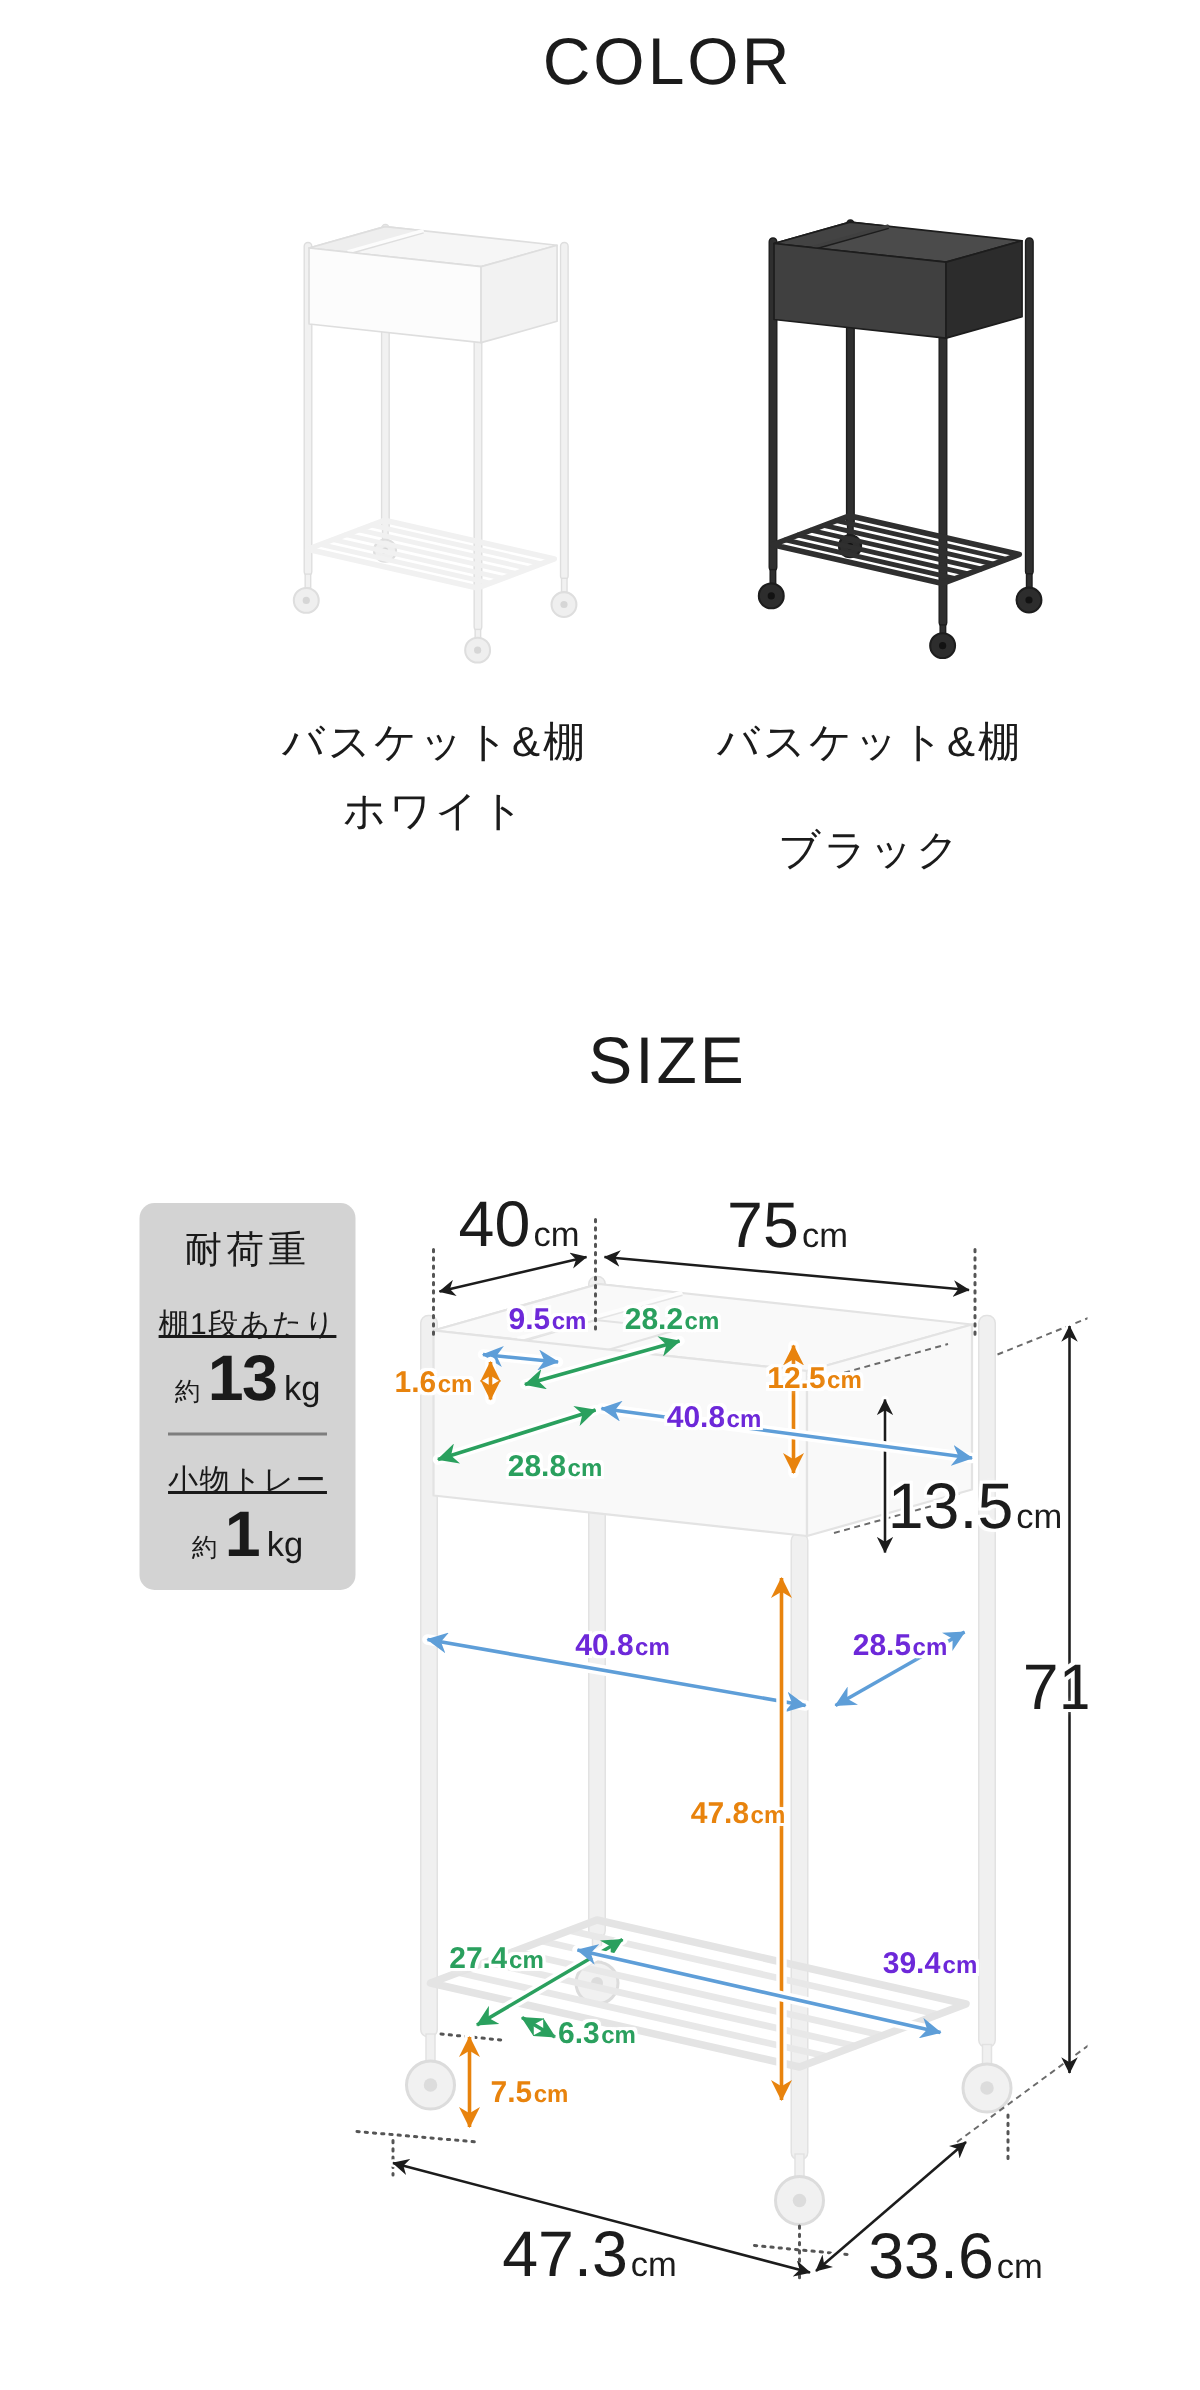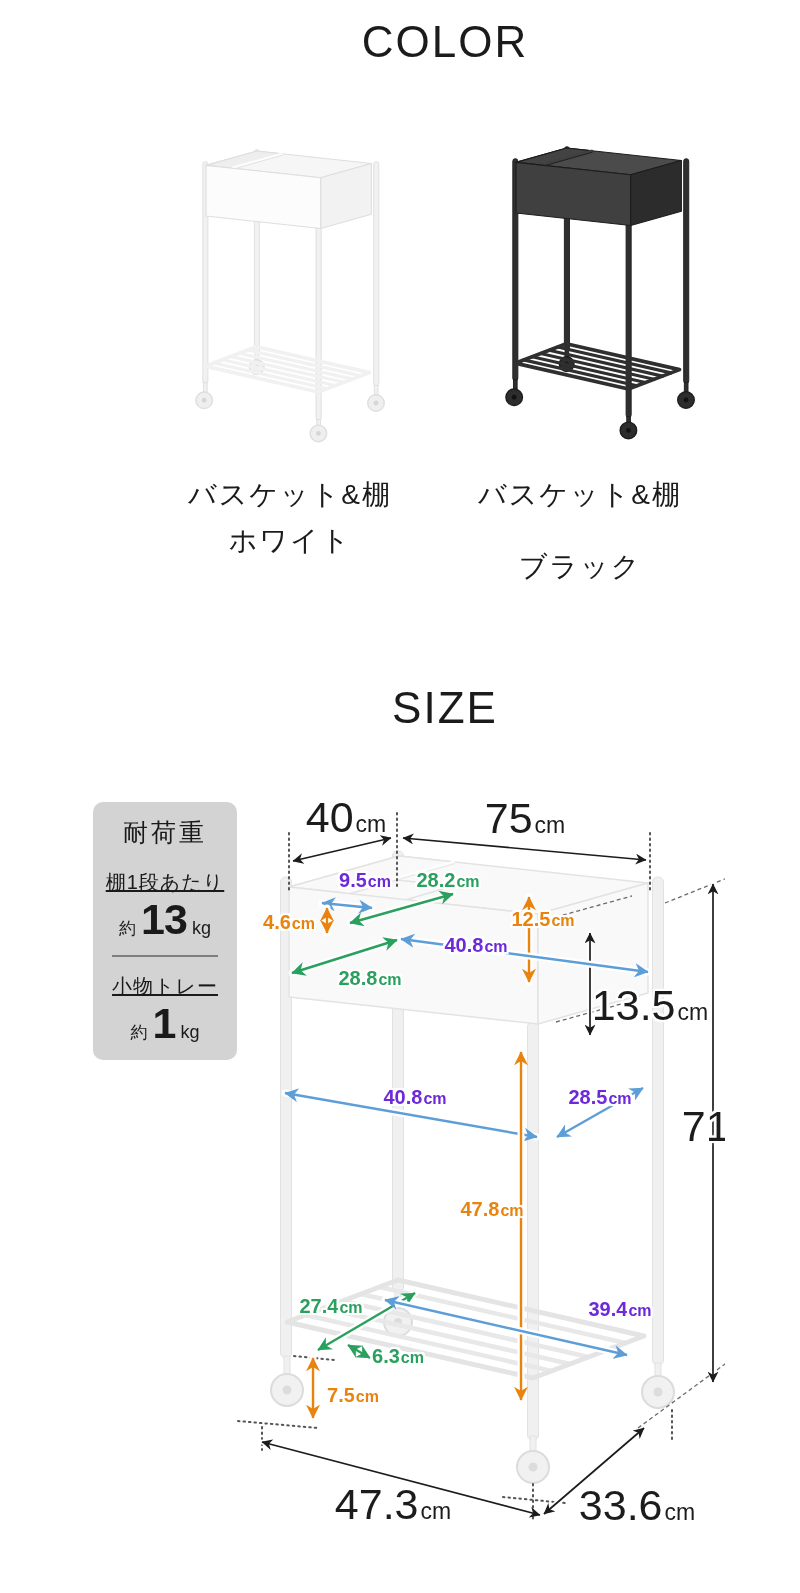--- a/index.html
+++ b/index.html
@@ -46,21 +46,21 @@
     position:absolute;left:93px;top:32px;width:144px;height:258px;
     background:#d3d3d3;border-radius:10px;text-align:center;box-sizing:border-box;
     color:#1a1a1a;
   }
   .load-title{font-size:25px;letter-spacing:3px;margin-top:14px;}
   .load-label{font-size:20px;letter-spacing:1px;margin-top:20px;text-decoration:underline;}
   .load-label.second{margin-top:16px;}
   .load-value{display:flex;align-items:baseline;justify-content:center;gap:5px;margin-top:2px;line-height:1;}
   .load-approx{font-size:17px;}
   .load-num{font-size:43px;font-weight:700;letter-spacing:-1px;}
-  .load-kg{font-size:18px;}
+  .load-kg{font-size:23px;}
   .load-divider{width:106px;border-top:2px solid #7e7e7e;margin:14px auto 0 auto;}
 
   .dim{
     position:absolute;transform:translate(-50%,-50%);white-space:nowrap;line-height:1;
     text-shadow:-2px -2px 0 #fff,-2px 0 0 #fff,-2px 2px 0 #fff,0 -2px 0 #fff,
                  0 2px 0 #fff,2px -2px 0 #fff,2px 0 0 #fff,2px 2px 0 #fff,0 0 5px #fff;
   }
   .dim.big{font-size:43px;color:#1c1c1c;letter-spacing:0;}
   .dim.big .u{font-size:23px;margin-left:2px;}
   .dim.sm{font-size:20px;font-weight:700;}
@@ -296,21 +296,21 @@
         <span class="load-approx">約</span>
         <span class="load-num">1</span>
         <span class="load-kg">kg</span>
       </div>
     </div>
 
     <div class="dim big" style="left:346px;top:47px"><span class="v">40</span><span class="u">cm</span></div>
     <div class="dim big" style="left:525px;top:48px"><span class="v">75</span><span class="u">cm</span></div>
     <div class="dim sm c-blue" style="left:365px;top:110px"><span class="v">9.5</span><span class="u">cm</span></div>
     <div class="dim sm c-green" style="left:448px;top:110px"><span class="v">28.2</span><span class="u">cm</span></div>
-    <div class="dim sm c-orange" style="left:289px;top:152px"><span class="v">4.6</span><span class="u">cm</span></div>
+    <div class="dim sm c-orange" style="left:289px;top:152px"><span class="v">1.6</span><span class="u">cm</span></div>
     <div class="dim sm c-orange" style="left:543px;top:149px"><span class="v">12.5</span><span class="u">cm</span></div>
     <div class="dim sm c-blue" style="left:476px;top:175px"><span class="v">40.8</span><span class="u">cm</span></div>
     <div class="dim sm c-green" style="left:370px;top:208px"><span class="v">28.8</span><span class="u">cm</span></div>
     <div class="dim big" style="left:650px;top:235px"><span class="v">13.5</span><span class="u">cm</span></div>
     <div class="dim sm c-blue" style="left:415px;top:327px"><span class="v">40.8</span><span class="u">cm</span></div>
     <div class="dim sm c-blue" style="left:600px;top:327px"><span class="v">28.5</span><span class="u">cm</span></div>
     <div class="dim big" style="left:740px;top:356px"><span class="v">71.6</span><span class="u">cm</span></div>
     <div class="dim sm c-orange" style="left:492px;top:439px"><span class="v">47.8</span><span class="u">cm</span></div>
     <div class="dim sm c-green" style="left:331px;top:536px"><span class="v">27.4</span><span class="u">cm</span></div>
     <div class="dim sm c-blue" style="left:620px;top:539px"><span class="v">39.4</span><span class="u">cm</span></div>

